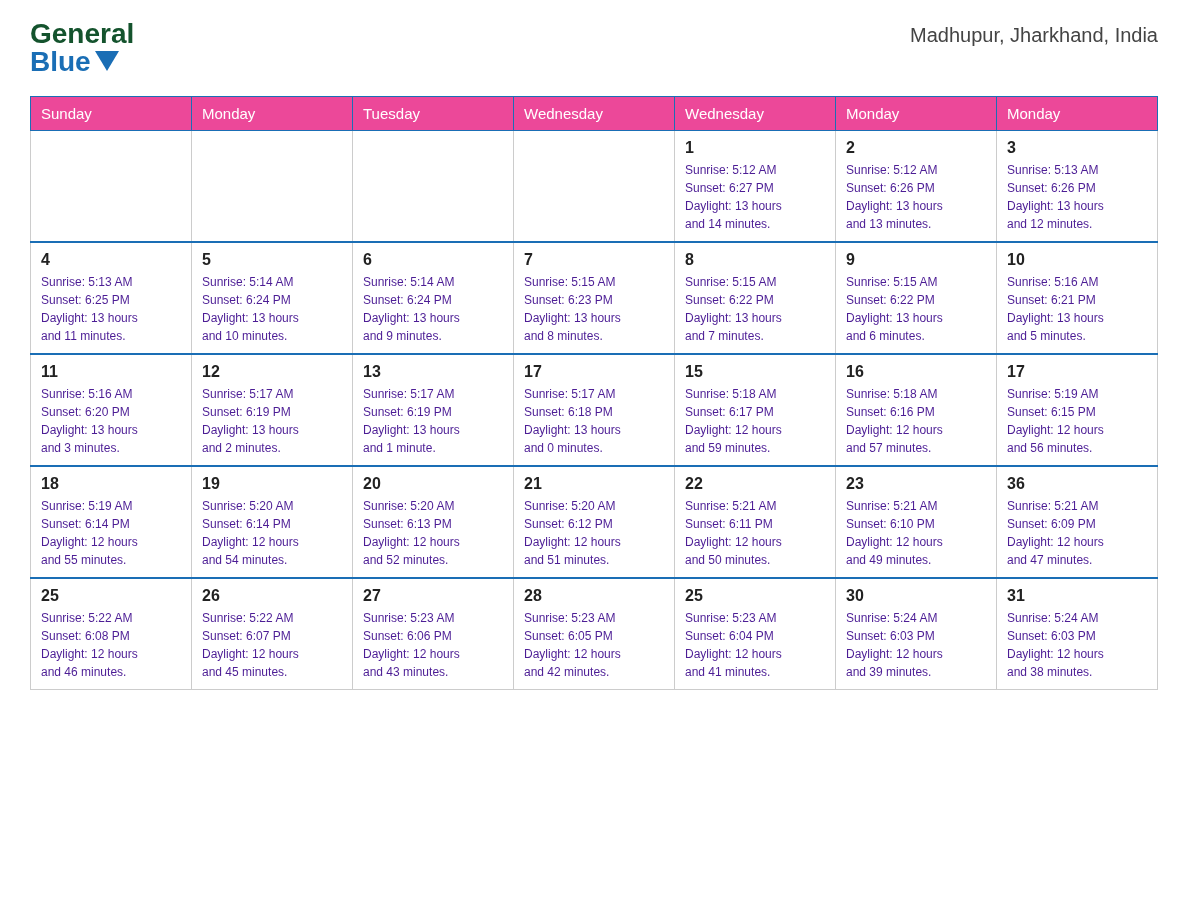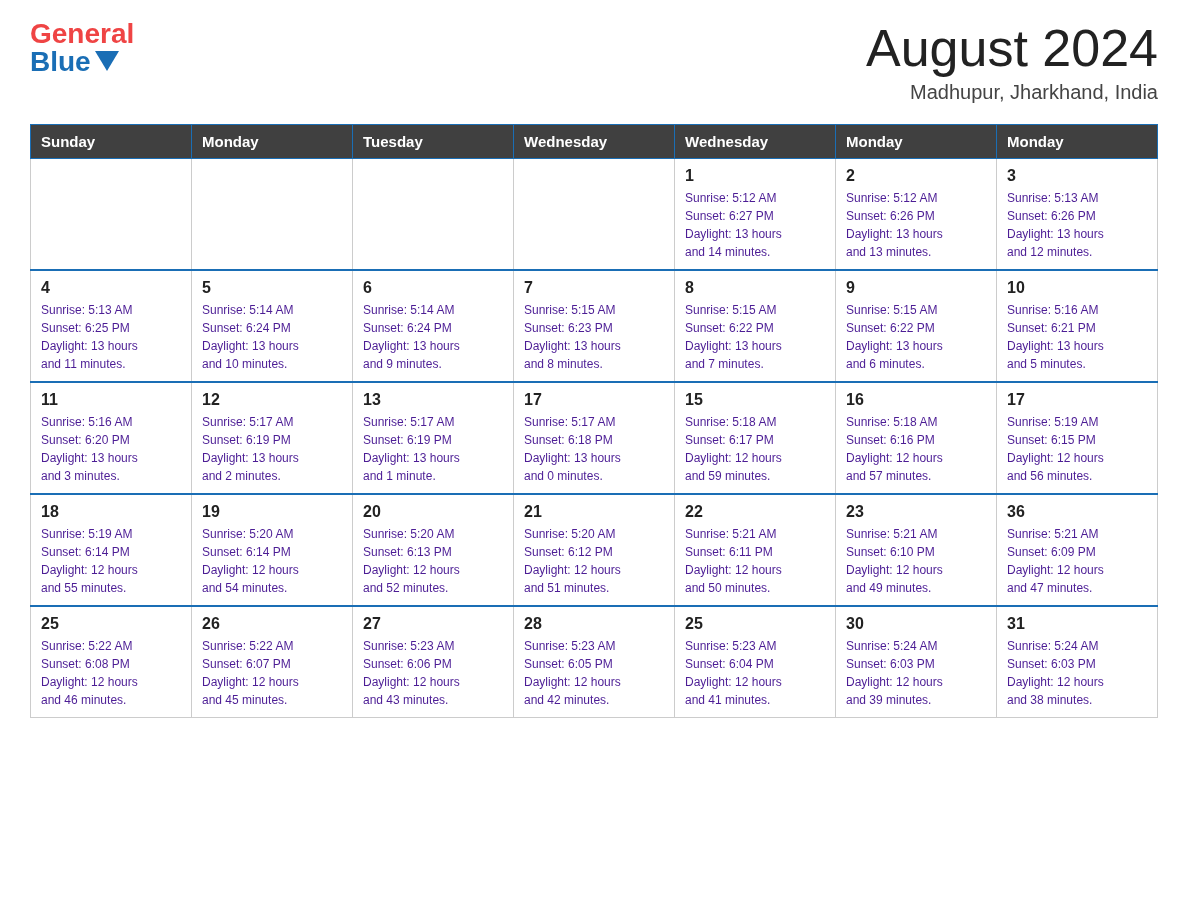--- a/index.html
+++ b/index.html
@@ -17,21 +17,21 @@
       margin-bottom: 20px;
     }
     .logo {
       display: flex;
       flex-direction: column;
       align-items: flex-start;
     }
     .logo-general {
       font-size: 28px;
       font-weight: bold;
-      color: #ef4444;
+      color: #14532d;
       line-height: 1;
       text-align: center;
     }
     .logo-blue {
       font-size: 28px;
       font-weight: bold;
       color: #1a6eb5;
       line-height: 1;
       display: flex;
       align-items: center;
@@ -58,24 +58,24 @@
     .location {
       font-size: 20px;
       color: #444;
       margin-top: 4px;
     }
     table {
       width: 100%;
       border-collapse: collapse;
     }
     th {
-      background-color: #404040;
+      background-color: #ec4899;
       color: #fff;
       font-size: 15px;
-      font-weight: bold;
+      font-weight: normal;
       padding: 8px 10px;
       text-align: left;
       border: 1px solid #1a6eb5;
     }
     td {
       vertical-align: top;
       padding: 8px 10px;
       border: 1px solid #ccc;
       width: calc(100% / 7);
       height: 110px;
@@ -106,21 +106,20 @@
 
 <div class="header">
   <div class="logo">
     <div class="logo-general">General</div>
     <div class="logo-blue">
       <span>Blue</span>
       <span class="logo-triangle"></span>
     </div>
   </div>
   <div class="title-area">
-    <div class="month-title">August 2024</div>
     <div class="location">Madhupur, Jharkhand, India</div>
   </div>
 </div>
 
 <table>
   <thead>
     <tr>
     <th>Sunday</th>
         <th>Monday</th>
         <th>Tuesday</th>

